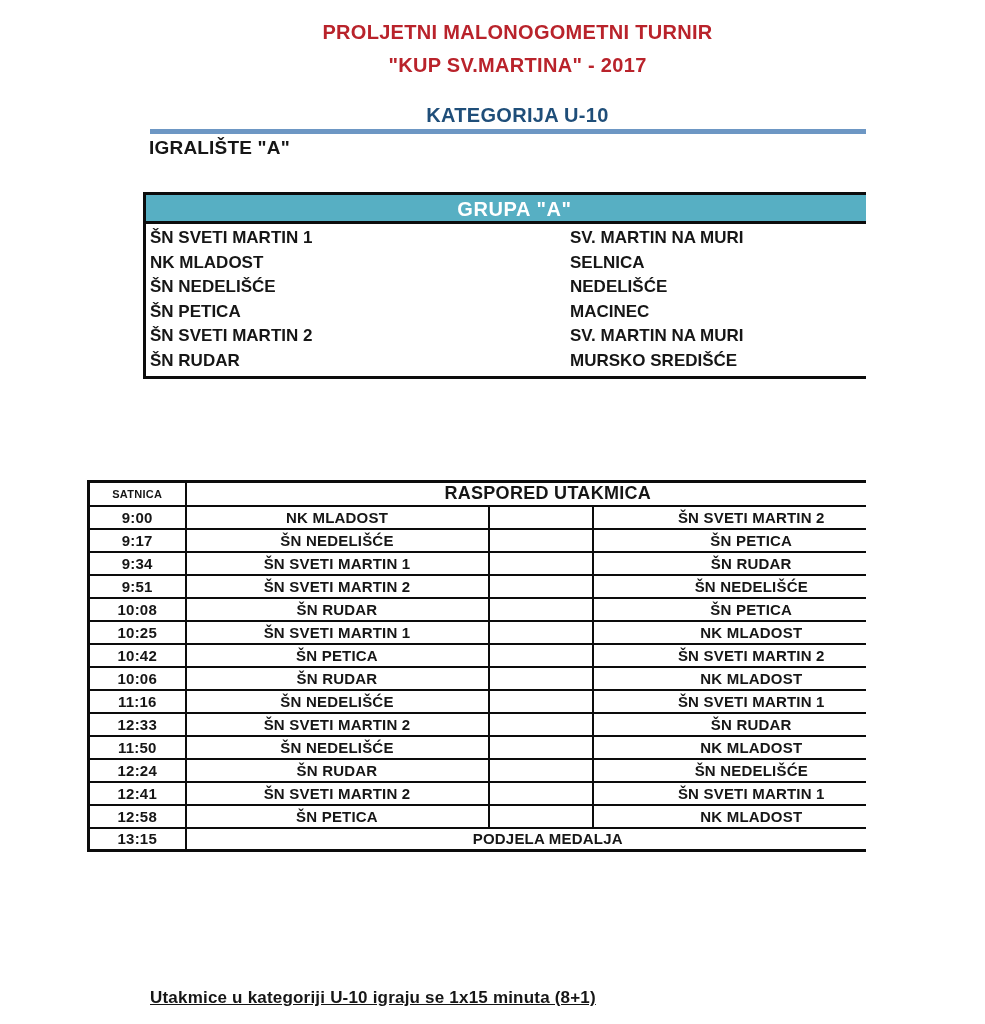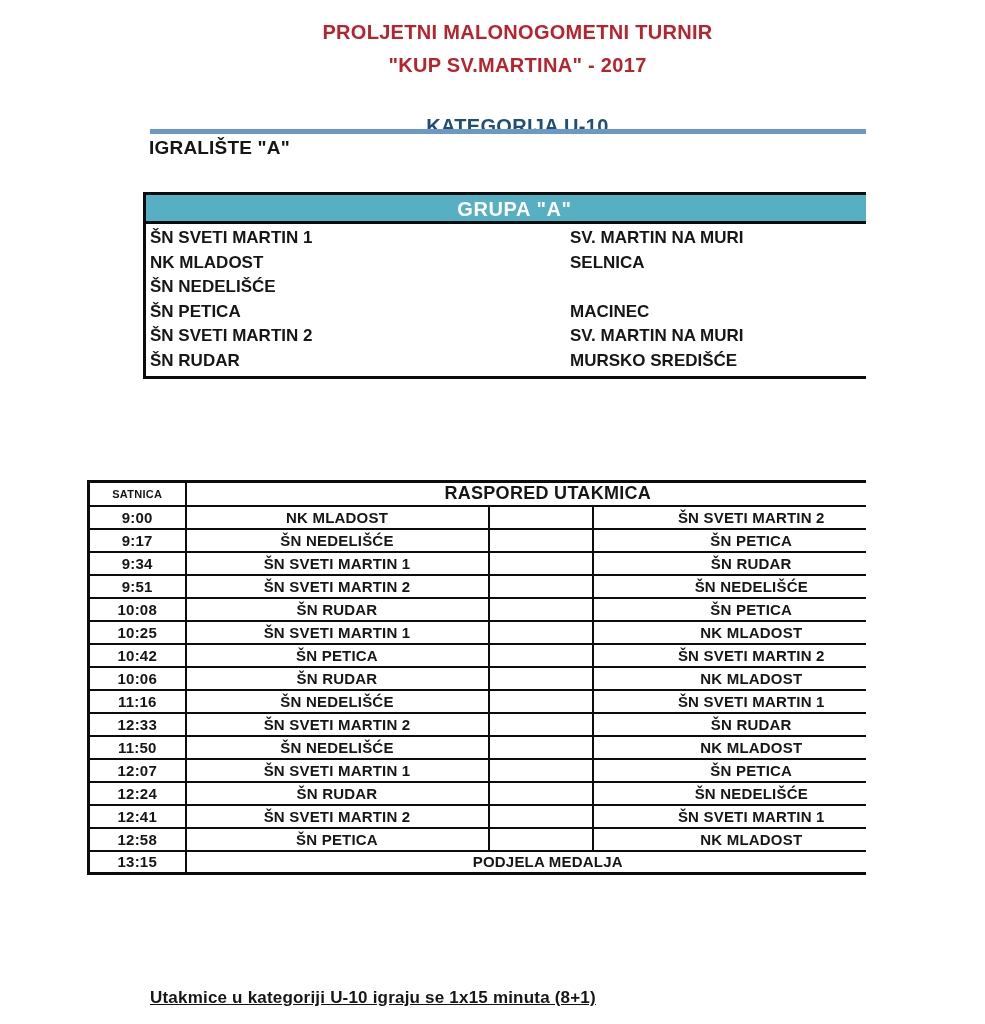--- a/index.html
+++ b/index.html
@@ -19,21 +19,21 @@
   .center-band {
     position: absolute;
     left: 150px;
     width: 735px;
     text-align: center;
     white-space: nowrap;
   }
   .title-red { color: #B9232B; font-size: 20px; letter-spacing: 0.3px; }
   #title-line1 { top: 21px; }
   #title-line2 { top: 54px; }
-  #category-heading { top: 115px; color: #1F4E79; font-size: 20px; letter-spacing: 0.3px; }
+  #category-heading { top: 104px; color: #1F4E79; font-size: 20px; letter-spacing: 0.3px; }
 
   .rule {
     position: absolute;
     left: 150px;
     top: 129px;
     width: 735px;
     height: 5px;
     background: #6D97C4;
   }
 
@@ -130,20 +130,21 @@
         <div class="group-row">
           <span class="group-team">ŠN SVETI MARTIN 1</span>
           <span class="group-place">SV. MARTIN NA MURI</span>
         </div>
         <div class="group-row">
           <span class="group-team">NK MLADOST</span>
           <span class="group-place">SELNICA</span>
         </div>
         <div class="group-row">
           <span class="group-team">ŠN NEDELIŠĆE</span>
+          <span class="group-place">NEDELIŠĆE</span>
         </div>
         <div class="group-row">
           <span class="group-team">ŠN PETICA</span>
           <span class="group-place">MACINEC</span>
         </div>
         <div class="group-row">
           <span class="group-team">ŠN SVETI MARTIN 2</span>
           <span class="group-place">SV. MARTIN NA MURI</span>
         </div>
         <div class="group-row">
@@ -227,26 +228,20 @@
           <td></td>
           <td>ŠN RUDAR</td>
         </tr>
         <tr>
           <td class="cell-time">11:50</td>
           <td>ŠN NEDELIŠĆE</td>
           <td></td>
           <td>NK MLADOST</td>
         </tr>
         <tr>
-          <td class="cell-time">12:07</td>
-          <td>ŠN SVETI MARTIN 1</td>
-          <td></td>
-          <td>ŠN PETICA</td>
-        </tr>
-        <tr>
           <td class="cell-time">12:24</td>
           <td>ŠN RUDAR</td>
           <td></td>
           <td>ŠN NEDELIŠĆE</td>
         </tr>
         <tr>
           <td class="cell-time">12:41</td>
           <td>ŠN SVETI MARTIN 2</td>
           <td></td>
           <td>ŠN SVETI MARTIN 1</td>

